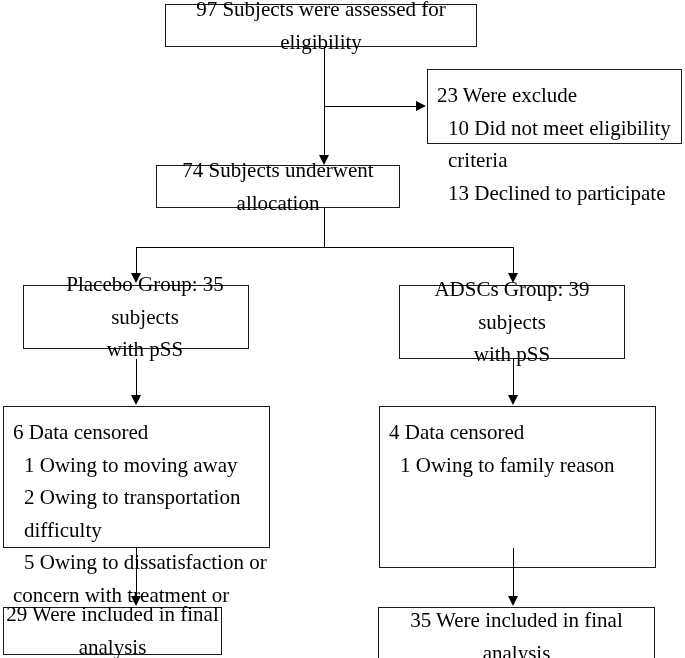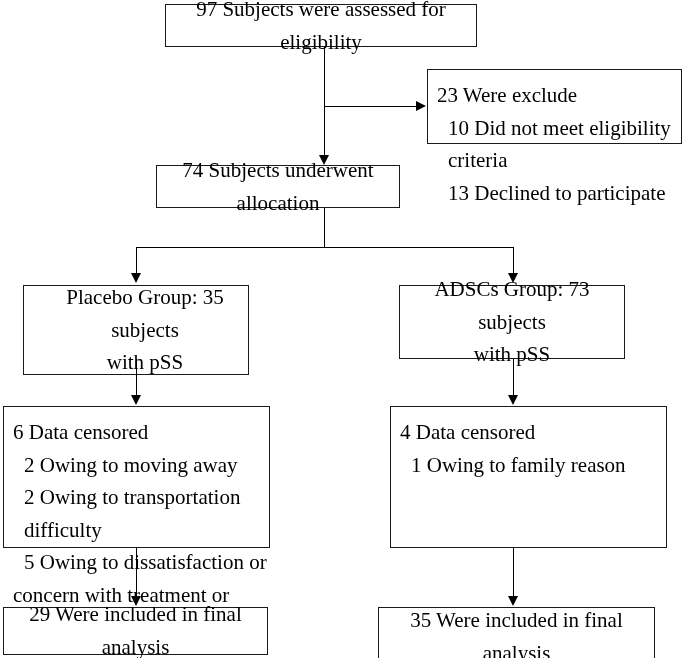--- a/index.html
+++ b/index.html
@@ -111,54 +111,54 @@
     <span class="box-line">74 Subjects underwent allocation</span>
   </div>
 
   <div class="vline" style="left:324px; top:208px; height:39px;"></div>
   <div class="hline" style="left:136px; top:247px; width:378px;"></div>
   <div class="vline" style="left:136px; top:247px; height:28px;"></div>
   <div class="arrow-down" style="left:131px; top:273px;"></div>
   <div class="vline" style="left:513px; top:247px; height:28px;"></div>
   <div class="arrow-down" style="left:508px; top:273px;"></div>
 
-  <div class="box center-text" style="left:23px; top:285px; width:226px; height:90px;padding-left:18px;">
+  <div class="box center-text" style="left:23px; top:285px; width:226px; height:64px;padding-left:18px;">
     <span class="box-line">Placebo Group: 35 subjects</span>
     <span class="box-line">with pSS</span>
   </div>
 
   <div class="box center-text" style="left:399px; top:285px; width:226px; height:74px;">
-    <span class="box-line">ADSCs Group: 73 subjects</span>
+    <span class="box-line">ADSCs Group: 39 subjects</span>
     <span class="box-line">with pSS</span>
   </div>
 
   <div class="vline" style="left:136px; top:359px; height:38px;"></div>
   <div class="arrow-down" style="left:131px; top:395px;"></div>
   <div class="vline" style="left:513px; top:359px; height:38px;"></div>
   <div class="arrow-down" style="left:508px; top:395px;"></div>
 
   <div class="box list-box" style="left:3px; top:406px; width:267px; height:142px;">
     <span class="box-line">6 Data censored</span>
-    <span class="box-line indent">2 Owing to moving away</span>
+    <span class="box-line indent">1 Owing to moving away</span>
     <span class="box-line indent">2 Owing to transportation difficulty</span>
     <span class="box-line justified">5 Owing to dissatisfaction or</span>
     <span class="box-line justified-cont">concern with treatment or care</span>
   </div>
 
-  <div class="box list-box" style="left:390px; top:406px; width:277px; height:142px;">
+  <div class="box list-box" style="left:379px; top:406px; width:277px; height:162px;">
     <span class="box-line">4 Data censored</span>
     <span class="box-line indent">1 Owing to family reason</span>
   </div>
 
   <div class="vline" style="left:136px; top:548px; height:50px;"></div>
   <div class="arrow-down" style="left:131px; top:596px;"></div>
   <div class="vline" style="left:513px; top:548px; height:50px;"></div>
   <div class="arrow-down" style="left:508px; top:596px;"></div>
 
-  <div class="box center-text" style="left:3px; top:607px; width:265px; height:48px;">
+  <div class="box center-text" style="left:3px; top:607px; width:219px; height:48px;">
     <span class="box-line">29 Were included in final analysis</span>
   </div>
 
   <div class="box center-text" style="left:378px; top:607px; width:277px; height:60px;">
     <span class="box-line">35 Were included in final analysis</span>
   </div>
 
 </div>
 
 </body></html>

